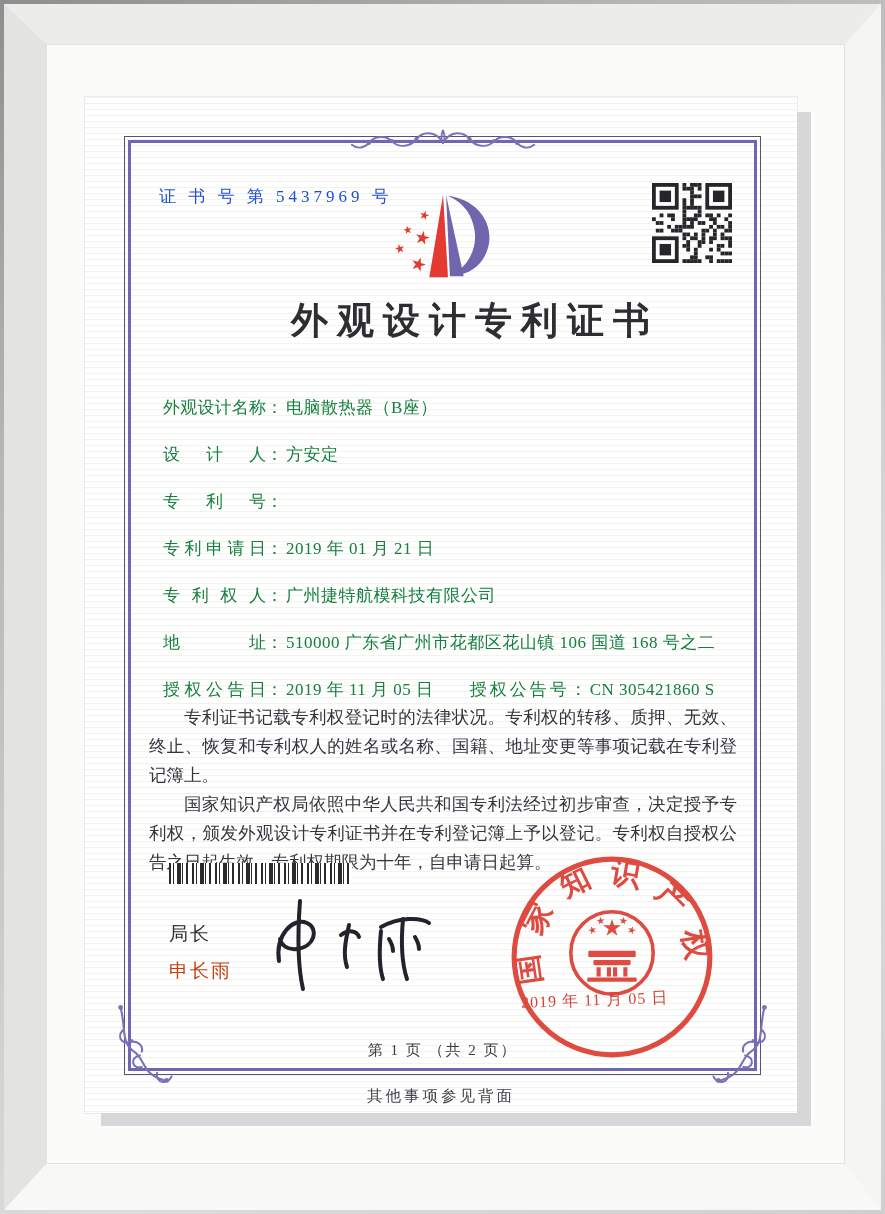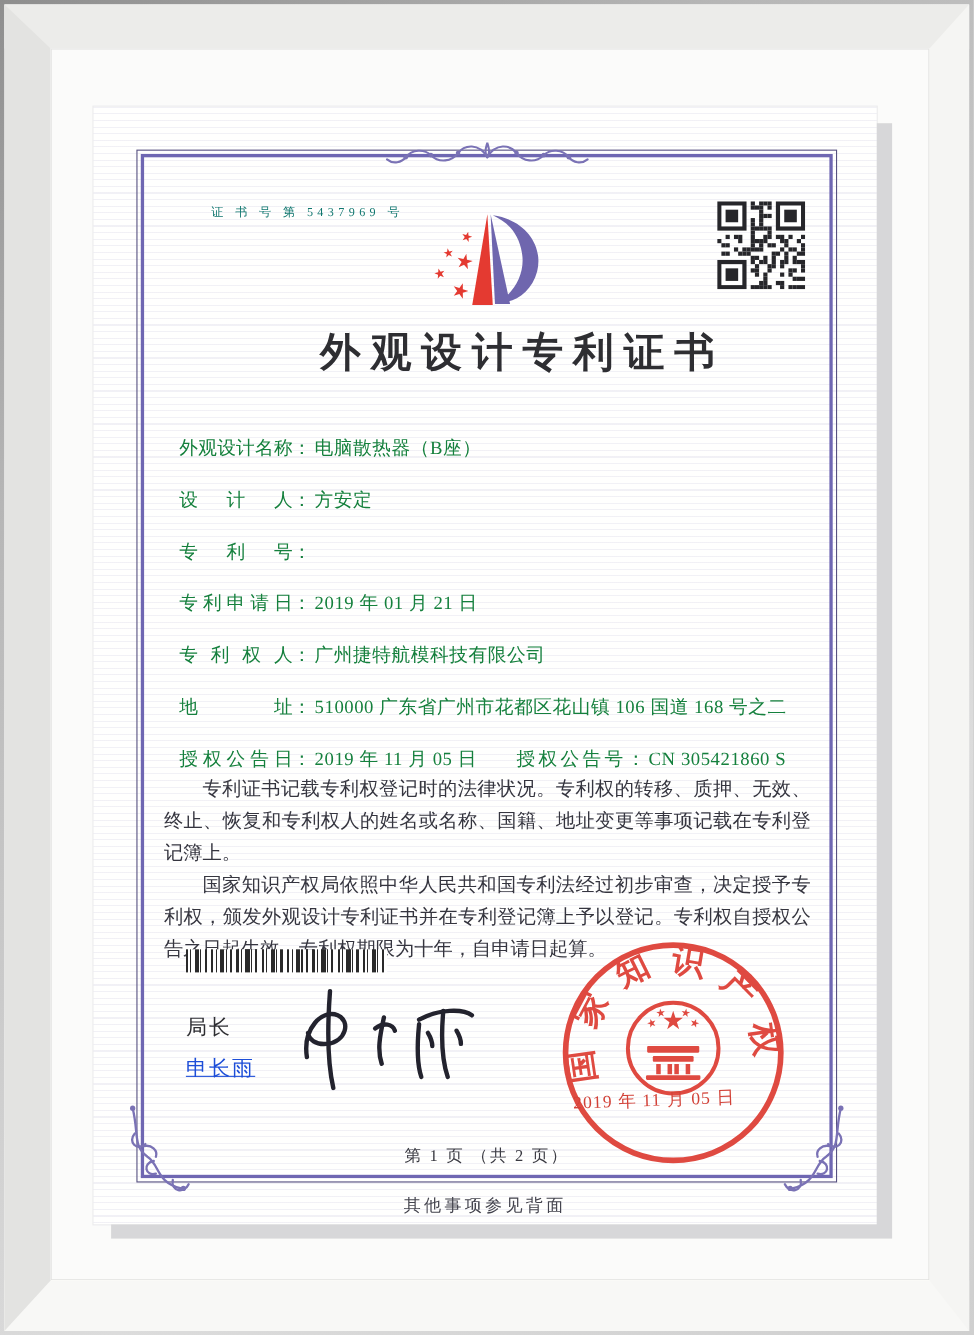--- a/index.html
+++ b/index.html
@@ -37,21 +37,21 @@
   .border-rect::before {
     content:""; position:absolute; inset:-7px; border:1px solid #575180; pointer-events:none;
   }
   .top-ornament { position:absolute; top:-16px; left:50%; transform:translateX(-50%); }
   .flourish-bl { position:absolute; left:-20px; bottom:-22px; }
   .flourish-br { position:absolute; right:-20px; bottom:-22px; transform:scaleX(-1); }
 
   
   .cert-no {
     position:absolute; left:74px; top:88px;
-    font-size:11px; letter-spacing:4px; color:#0f766e;margin-left:33px;
+    font-size:17px; letter-spacing:4px; color:#1d4ed8;
   }
   .logo { position:absolute; left:298px; top:82px; }
   .qr { position:absolute; left:567px; top:86px; width:80px; height:80px; }
 
   .title {
     position:absolute; left:43px; top:199px; width:685px;
     text-align:center; font-size:37px; font-weight:bold;
     letter-spacing:9px; color:#2e2e32; text-indent:9px;
   }
 
@@ -73,21 +73,21 @@
 
   .barcode {
     position:absolute; left:84px; top:766px; width:183px; height:21px;
     background:repeating-linear-gradient(90deg,
       #2a2a2a 0 2px, #fff 2px 4px, #2a2a2a 4px 5px, #fff 5px 8px,
       #2a2a2a 8px 12px, #fff 12px 13px, #2a2a2a 13px 14px, #fff 14px 17px,
       #2a2a2a 17px 19px, #fff 19px 23px);
   }
 
   .signer-title { position:absolute; left:84px; top:824px; font-size:19px; color:#2e2e32; letter-spacing:2px; }
-  .signer-name  { position:absolute; left:84px; top:861px; font-size:19px; color:#1d4ed8; letter-spacing:2px;text-decoration:underline; }
+  .signer-name  { position:absolute; left:84px; top:861px; font-size:19px; color:#c2410c; letter-spacing:2px; }
   .signature { position:absolute; left:168px; top:786px; }
 
   .seal { position:absolute; left:424px; top:757px; width:206px; height:206px; opacity:0.92; }
   .seal-date {
     position:absolute; left:12px; top:136px; width:160px;
     font-size:16px; color:#cf3328; letter-spacing:1px; transform:rotate(-2deg);
     white-space:nowrap;
   }
 
   .page-num {

